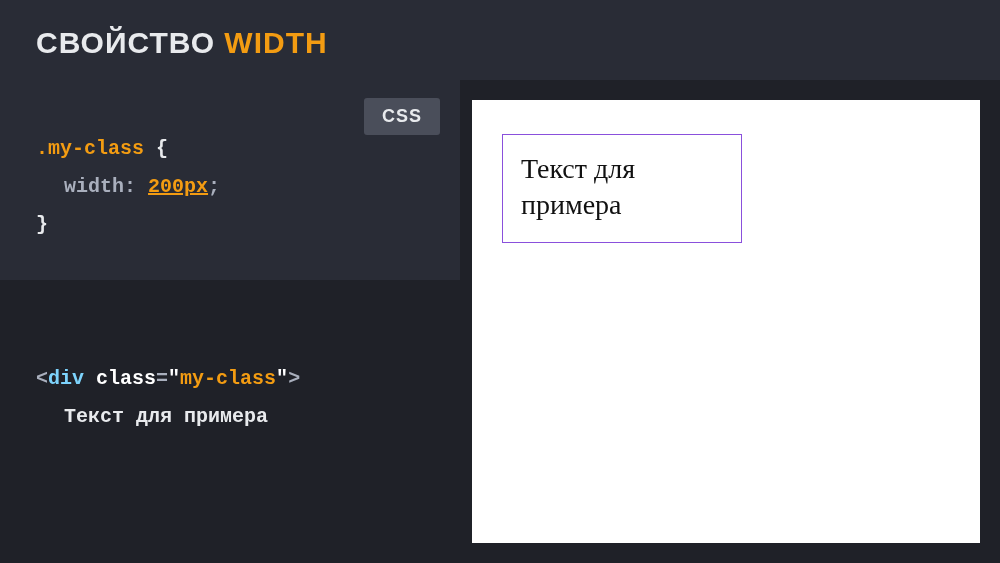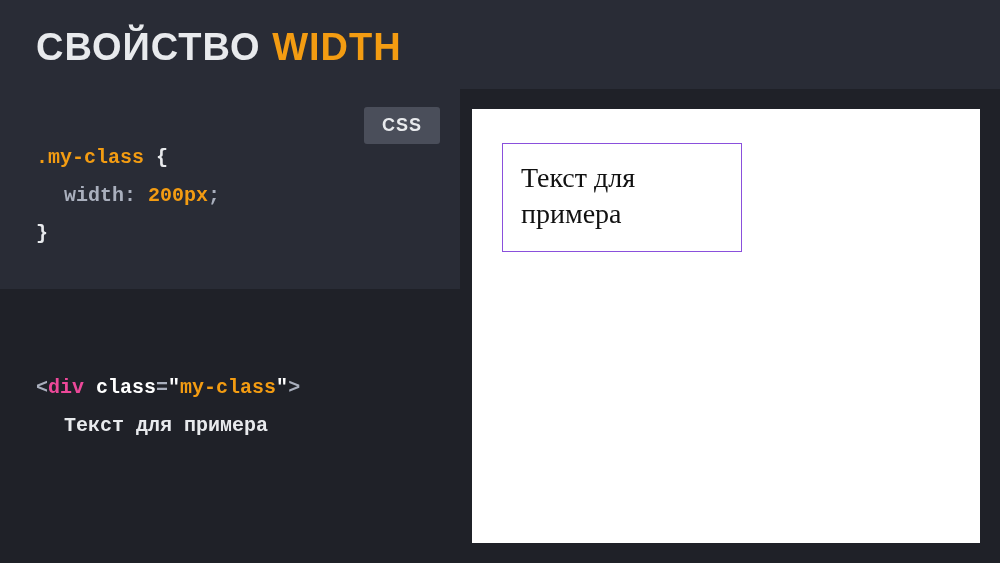--- a/index.html
+++ b/index.html
@@ -14,21 +14,21 @@
       font-family: Arial, Helvetica, sans-serif;
       display: flex;
       flex-direction: column;
       overflow: hidden;
     }
     .header {
       padding: 26px 36px 20px 36px;
       background: #292c36;
     }
     .header-title {
-      font-size: 38px;
+      font-size: 30px;
       font-weight: 900;
       letter-spacing: 1px;
     }
     .title-part1 {
       color: #e8eaed;
     }
     .title-part2 {
       color: #f39c12;
     }
     .content {
@@ -76,24 +76,24 @@
     }
     .css-block .code {
       margin-top: 18px;
     }
     .html-block .code {
       margin-top: 48px;
     }
     .tok-selector { color: #f39c12; }
     .tok-brace { color: #e8eaed; }
     .tok-prop { color: #a9afbd; }
-    .tok-value { color: #f39c12; }
+    .tok-value { color: #f39c12; text-decoration: underline; }
     .tok-punc { color: #a9afbd; }
     .tok-angle { color: #a9afbd; }
-    .tok-tag { color: #ec4899; font-family: Liberation Mono, monospace; }
+    .tok-tag { color: #7dd3fc; font-family: Liberation Mono, monospace; }
     .tok-attr { color: #ffffff; }
     .tok-str { color: #f39c12; margin-top: 12px; }
     .tok-eq { color: #a9afbd; }
     .tok-text { color: #e8eaed; }
     .code-indent { padding-left: 28px; display: inline-block; }
     .preview-column {
       flex: 1;
       background: #1f2128;
       padding: 20px 20px 20px 12px;
     }

